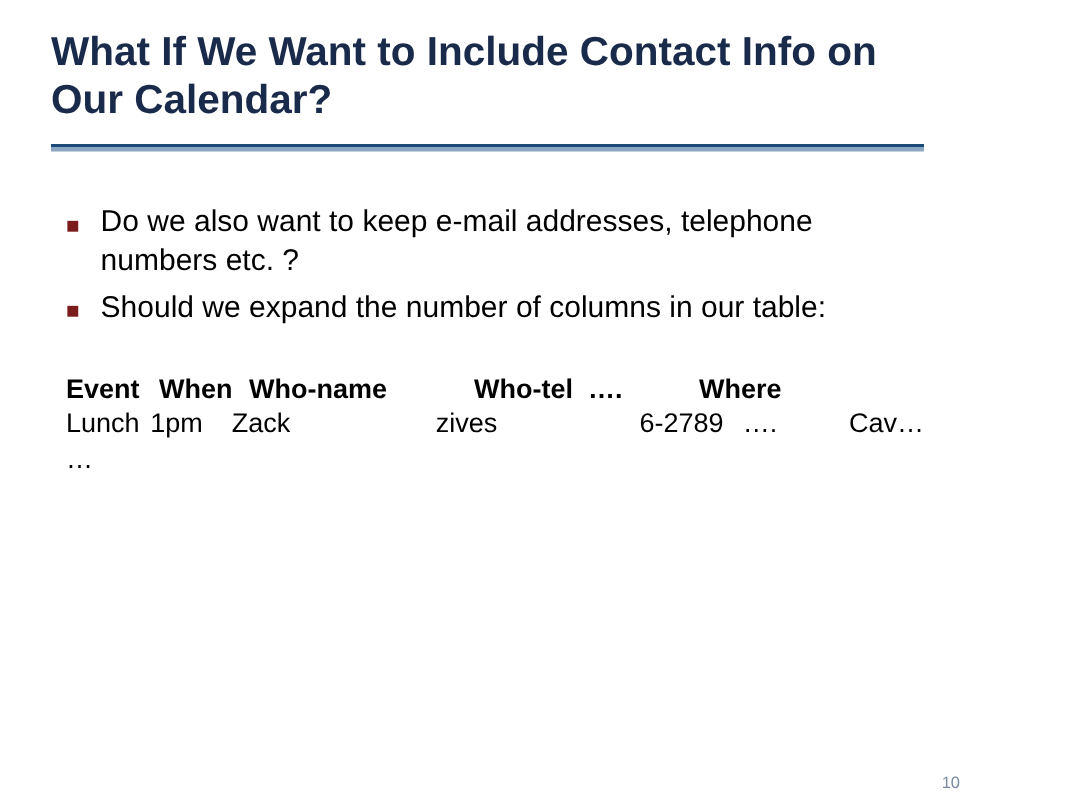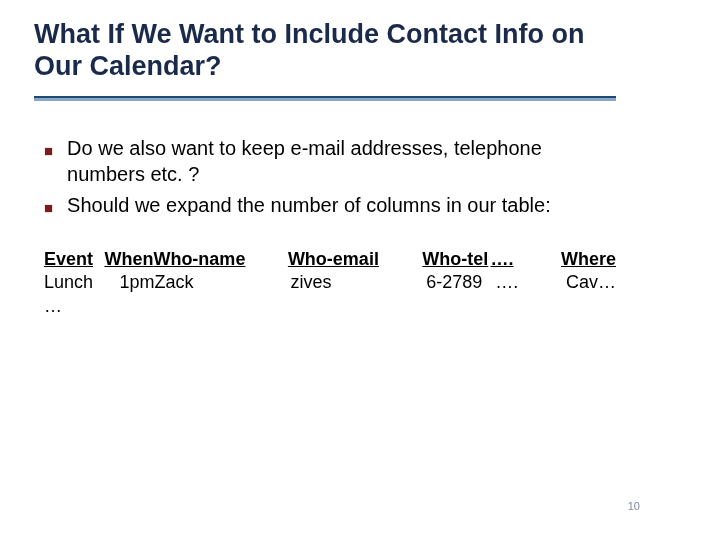--- a/index.html
+++ b/index.html
@@ -65,38 +65,38 @@
     top: 248px;
     left: 44px;
     right: 40px;
     font-size: 18px;
     line-height: 1.3;
   }
   .table-row {
     display: flex;
   }
   .c-event   { width: 62px; }
-  .c-when    { width: 60px; text-align: right; }
+  .c-when    { width: 60px; }
   .c-name    { width: 150px; }
   .c-email   { width: 150px; }
   .c-tel     { width: 76px; }
   .c-dots    { width: 34px; }
   .c-where   { flex: 1; margin-left: 40px; }
-  .hdr { font-weight: bold; text-decoration: underline; }
+  .hdr { font-weight: bold; }
   .question {
     position: absolute;
     top: 350px;
     left: 44px;
     right: 40px;
     font-size: 20px;
     font-style: italic;
   }
   .page-num {
     position: absolute;
-    bottom: 28px;
+    bottom: 12px;
     right: 16px;
     font-size: 11px;
     color: #7a8aa0;
     margin-left: 20px;
   }
 </style>
 </head>
 <body>
 
 <div class="slide">
@@ -114,21 +114,20 @@
       <span class="marker">■</span>
       <span class="text">Should we expand the number of columns in our table:</span>
     </div>
   </div>
 
   <div class="table-block">
     <div class="table-row">
       <span class="c-event hdr">Event</span>
       <span class="c-when hdr">When</span>
       <span class="c-name hdr">Who-name</span>
-      <span class="c-email hdr">Who-email</span>
       <span class="c-tel hdr">Who-tel</span>
       <span class="c-dots hdr">….</span>
       <span class="c-where hdr">Where</span>
     </div>
     <div class="table-row">
       <span class="c-event">Lunch</span>
       <span class="c-when">1pm</span>
       <span class="c-name">Zack</span>
       <span class="c-email">zives</span>
       <span class="c-tel">6-2789</span>

